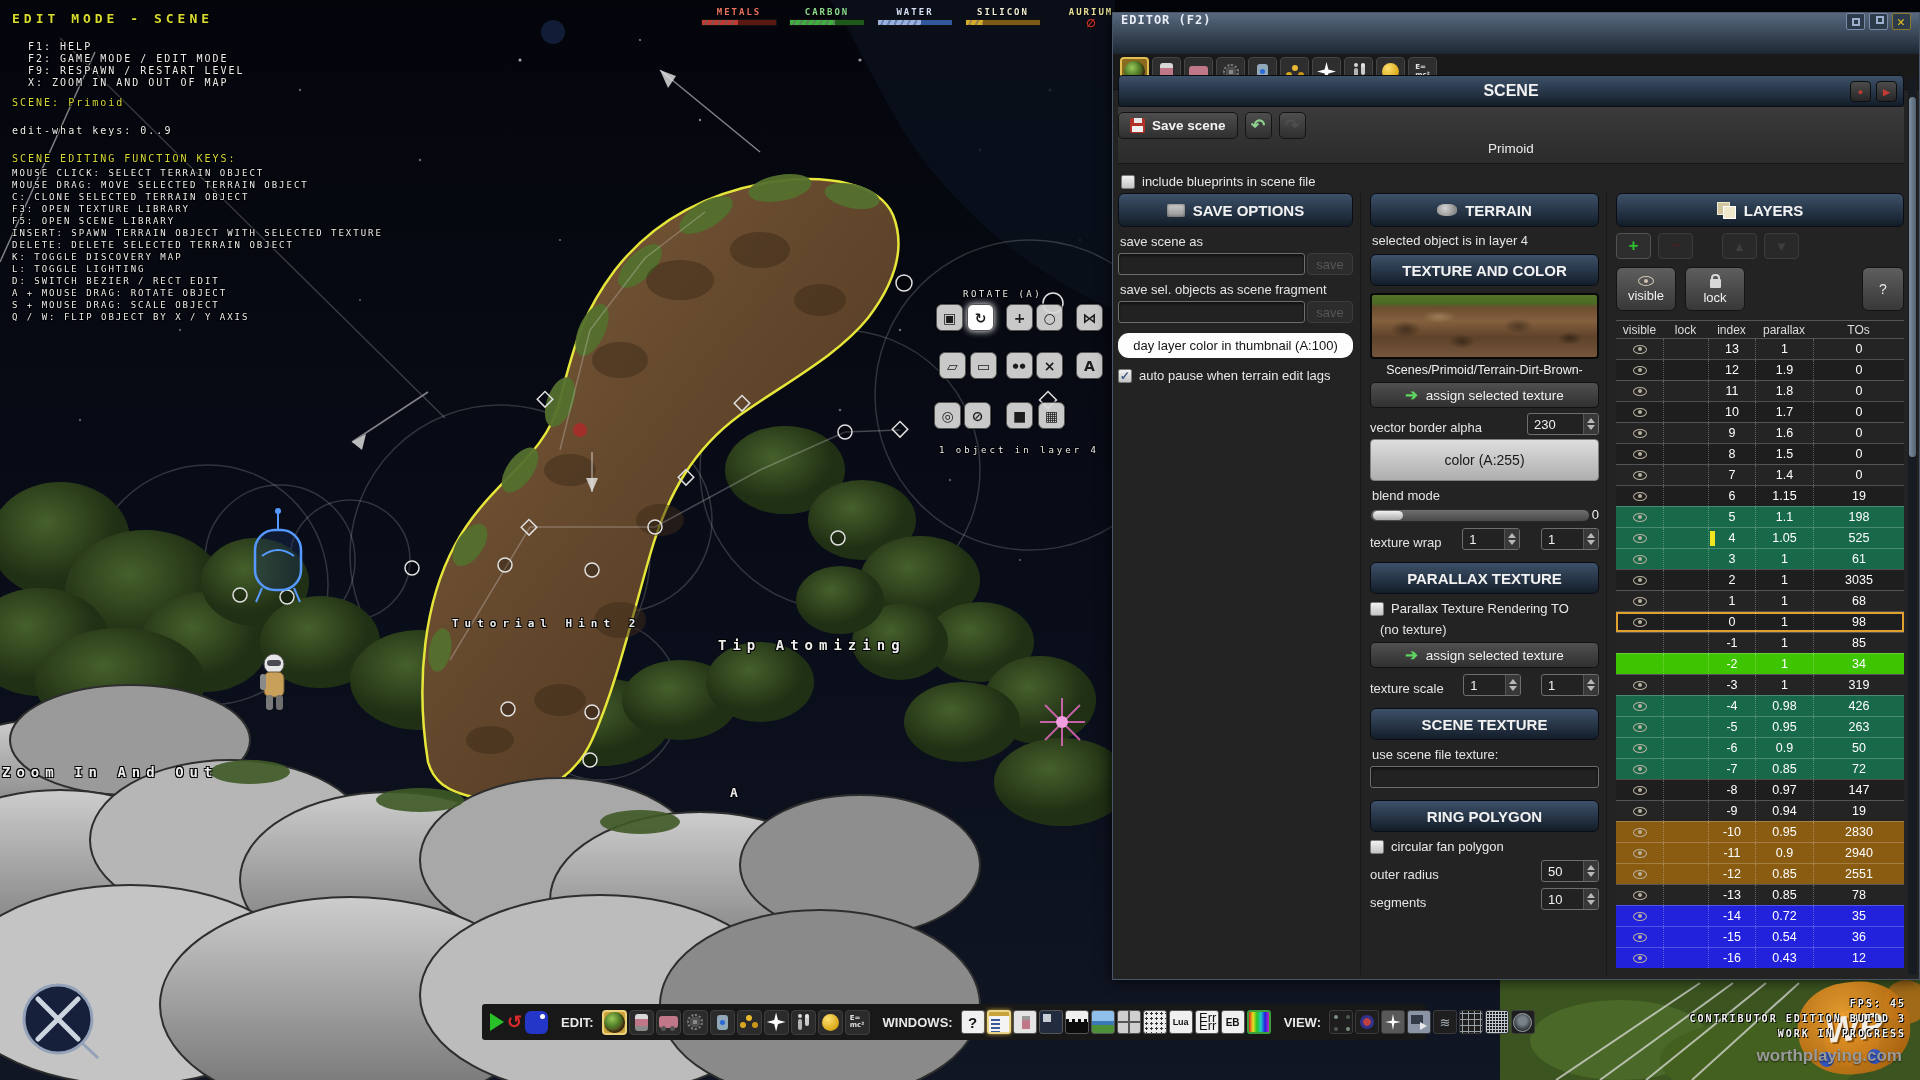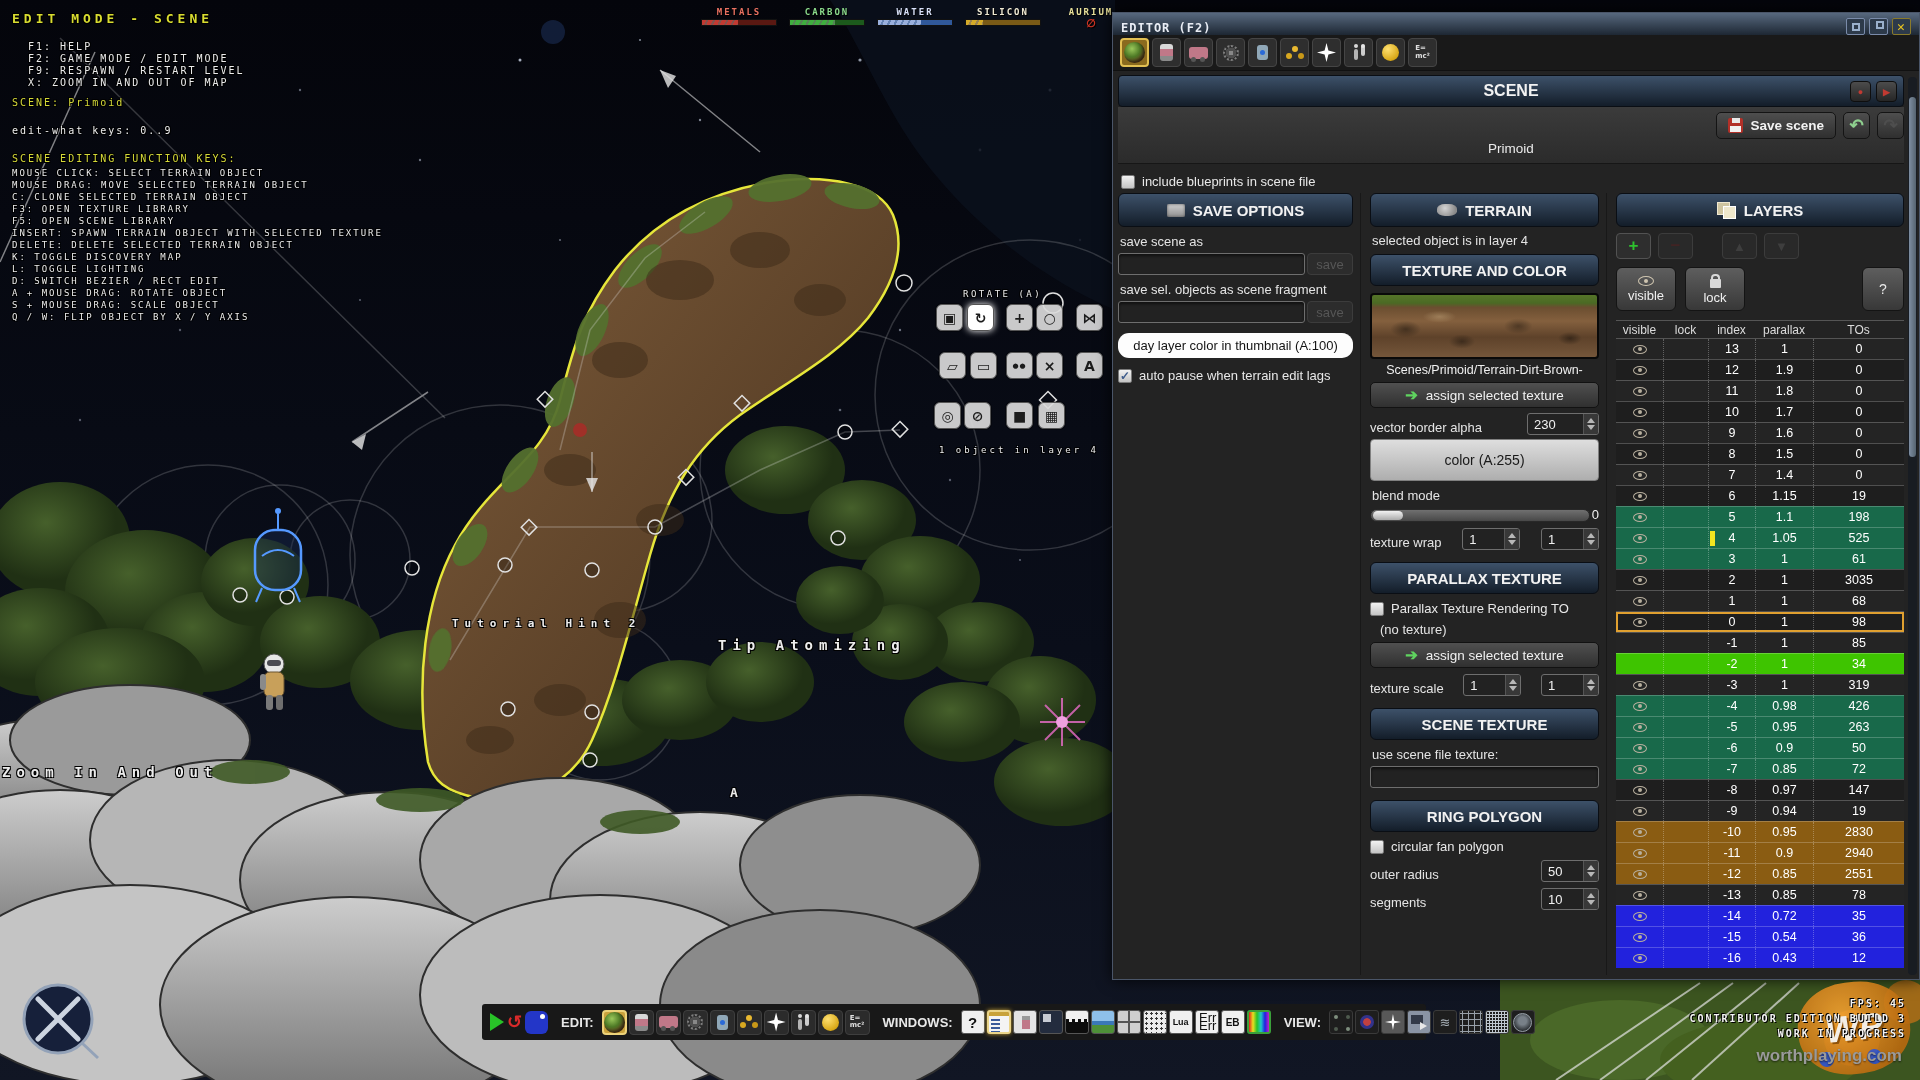--- a/index.html
+++ b/index.html
@@ -32,37 +32,37 @@
 .res .rfill{position:absolute;left:0;top:0;bottom:0}
 .res .rnone{font-size:11px;font-weight:bold;color:#c32;line-height:9px;text-shadow:1px 1px 0 #000}
 
 
 .pal-btn{position:absolute;width:27px;height:27px;border-radius:6px;background:rgba(218,218,218,.92);border:1px solid #555;color:#1c1c1c;font:bold 14px "DejaVu Sans",sans-serif;display:flex;align-items:center;justify-content:center;z-index:3;box-shadow:0 0 0 1px rgba(0,0,0,.35)}
 .pal-btn.active{background:#fff;box-shadow:0 0 7px #fff}
 .pal-btn.tiny{font-size:7px;letter-spacing:1px}
 
 
 #editor{position:absolute;left:1112px;top:12px;width:808px;height:968px;background:#232323;border:1px solid #4a5568;box-shadow:0 0 14px rgba(0,0,0,.8);z-index:5}
-#ed-titlebar{height:22px;background:linear-gradient(#57687e,#1d2733);display:flex;align-items:flex-end;padding:0 8px;color:#e9edf5;font:bold 12px "DejaVu Sans Mono",monospace;letter-spacing:1px}
+#ed-titlebar{height:41px;background:linear-gradient(#57687e,#1d2733);display:flex;align-items:flex-start;padding:0 8px;color:#e9edf5;font:bold 12px "DejaVu Sans Mono",monospace;letter-spacing:1px}
 #winbtns{margin-left:auto;display:flex;gap:4px}
 .winbtn{width:19px;height:17px;background:#2d3a4a;border:1px solid #7a8baa;border-radius:2px;display:flex;align-items:center;justify-content:center}
 .winbtn .sq{width:8px;height:8px;border:2px solid #9ab0cc}
 .winbtn.close{color:#eac51e;font-weight:bold;font-size:13px;border-color:#8a7a2a}
 #ed-toolbar{height:36px;background:#191919;display:flex;align-items:center;gap:3px;padding:0 7px;border-bottom:1px solid #111}
 .tool-btn{width:29px;height:29px;background:#2e2e2e;border:1px solid #454545;border-radius:4px;display:flex;align-items:center;justify-content:center}
 .tool-btn.selected{background:#8a6a1e;border:2px solid #e2bf52}
 #ed-content{position:absolute;top:62px;left:5px;right:15px;bottom:3px}
 #ed-scrollbar{position:absolute;right:2px;top:64px;bottom:4px;width:9px;background:#181c22;border-radius:4px}
 #ed-scrollthumb{position:absolute;left:1px;right:1px;top:20px;height:360px;background:linear-gradient(90deg,#7e8ea2,#55636f);border-radius:4px}
 
 .scene-head{height:32px;background:linear-gradient(#3d5169,#131d29);border:1px solid #0a0e14;border-radius:4px;display:flex;align-items:center;justify-content:center;position:relative;color:#f2f2f2;font-size:16px;font-weight:bold}
 .rec-btns{position:absolute;right:6px;top:5px;display:flex;gap:5px}
 .rec-btn{width:21px;height:21px;background:linear-gradient(#4c4c4c,#262626);border:1px solid #0e0e0e;border-radius:4px;color:#c23a32;font-size:9px;display:flex;align-items:center;justify-content:center}
 .save-band{background:linear-gradient(#3b3b3b,#2b2b2b);border-bottom:1px solid #161616;padding:5px 0 3px}
-.save-row{display:flex;align-items:center;justify-content:flex-end;gap:7px}
+.save-row{display:flex;align-items:center;justify-content:flex-start;gap:7px}
 .btn-save{display:flex;gap:7px;align-items:center;background:linear-gradient(#4e4e4e,#2f2f2f);border:1px solid #141414;border-radius:5px;height:27px;padding:0 11px;color:#f2f2f2;font-size:13.5px;font-weight:bold}
 .sq-btn{width:27px;height:27px;background:linear-gradient(#4e4e4e,#2f2f2f);border:1px solid #141414;border-radius:5px;display:flex;align-items:center;justify-content:center;font-size:17px;font-weight:bold}
 .undo-g{color:#8fd08f}.redo-g{color:#4e4e4e}
 .scene-nm{text-align:center;color:#e9e9e9;font-size:13.5px;height:21px;line-height:20px}
 .floppy{width:15px;height:15px;background:#b23028;border-radius:2px;position:relative}
 .floppy::before{content:"";position:absolute;top:0;left:4px;width:8px;height:5px;background:#e8e8e8}
 .floppy::after{content:"";position:absolute;bottom:1px;left:2px;width:11px;height:6px;background:#f0f0f0}
 
 .chk{width:14px;height:14px;background:linear-gradient(#f2f2f2,#c4c4c4);border:1px solid #7a7a7a;border-radius:2px;display:inline-flex;align-items:center;justify-content:center;font-size:12px;font-weight:bold;color:#3e5c8c;flex:0 0 14px}
 .chk-line{display:flex;align-items:center;gap:7px;margin:10px 2px 4px 3px;color:#e8e8e8;font-size:13px}

